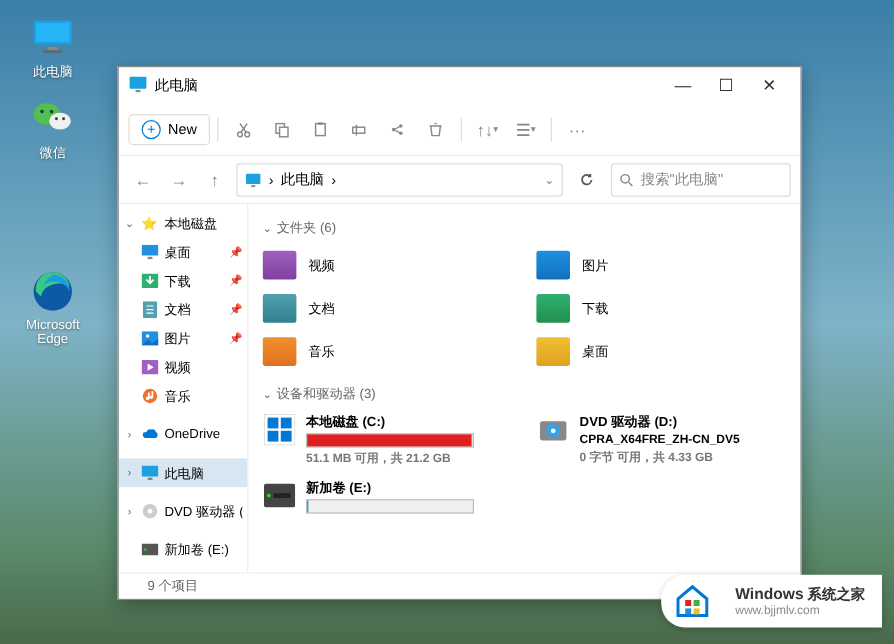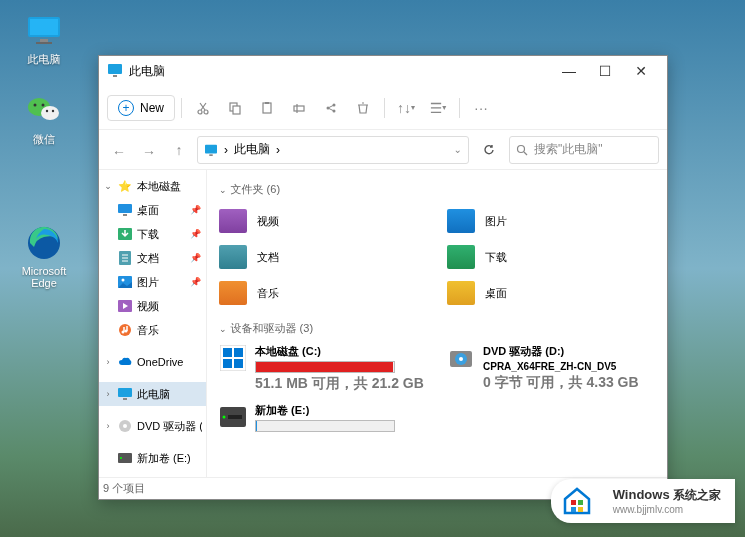--- a/index.html
+++ b/index.html
@@ -46,23 +46,23 @@
 .folder-item .fic { width: 28px; height: 24px; border-radius: 2px; }
 .folder-item .fname { font-size: 11px; }
 
 .drives-grid { display: grid; grid-template-columns: 1fr 1fr; gap: 10px 20px; }
 .drive-item { display: flex; gap: 8px; font-weight: bold; }
 .drive-item .dic { width: 28px; height: 28px; display: flex; align-items: center; justify-content: center; }
 .drive-item .dinfo { flex: 1; }
 .drive-item .dname { font-size: 11px; margin-bottom: 2px; }
 .drive-item .dbar { width: 140px; height: 12px; border: 1px solid #bbb; background: #f0f0f0; position: relative; }
 .drive-item .dbar .fill { position: absolute; left: 0; top: 0; bottom: 0; }
-.drive-item .dstat { font-size: 14px; color: #777; margin-top: 2px; }
-
-.statusbar { height: 22px; border-top: 1px solid #eee; display: flex; align-items: center; padding: 0 4px; font-size: 11px; color: #666; }
+.drive-item .dstat { font-size: 10px; color: #777; margin-top: 2px; }
+
+.statusbar { height: 22px; border-top: 1px solid #eee; display: flex; align-items: center; padding: 0 24px; font-size: 11px; color: #666; }
 
 .watermark { position: absolute; right: 10px; bottom: 14px; display: flex; align-items: center; gap: 20px; background: #fff; padding: 6px 14px 6px 10px; border-radius: 20px 0 0 20px; box-shadow: 0 2px 6px rgba(0,0,0,0.2); }
 .watermark .house { width: 32px; height: 32px; }
 .watermark .wt { display: flex; flex-direction: column; }
 .watermark .wt .l1 { font-size: 13px; font-weight: 600; color: #333; }
 .watermark .wt .l2 { font-size: 10px; color: #888; }
 .watermark .wt .l1 .cn { font-size: 12px; }
 
 
 .fc-purple { background: linear-gradient(#a060c0, #8040a0); }
@@ -80,21 +80,21 @@
     <svg width="36" height="30" viewBox="0 0 36 30">
         <rect x="2" y="2" width="32" height="20" rx="2" fill="#1ba0e0"></rect>
         <rect x="4" y="4" width="28" height="16" fill="#25b4f5"></rect>
         <rect x="14" y="24" width="8" height="3" fill="#888"></rect>
         <rect x="10" y="27" width="16" height="2" fill="#666"></rect>
       </svg>
   </div>
   <div class="label">此电脑</div>
 </div>
 
-<div class="desktop-icon" style="left:14px; top:92px;">
+<div class="desktop-icon" style="left:14px; top:80px;">
   <div class="glyph">
     <svg width="36" height="30" viewBox="0 0 36 30">
         <ellipse cx="13" cy="12" rx="11" ry="9" fill="#50c050"></ellipse>
         <ellipse cx="24" cy="18" rx="9" ry="7" fill="#f0f0f0"></ellipse>
         <circle cx="9" cy="10" r="1.5" fill="#333"></circle>
         <circle cx="17" cy="10" r="1.5" fill="#333"></circle>
         <circle cx="21" cy="16" r="1.2" fill="#333"></circle>
         <circle cx="27" cy="16" r="1.2" fill="#333"></circle>
       </svg>
   </div>

